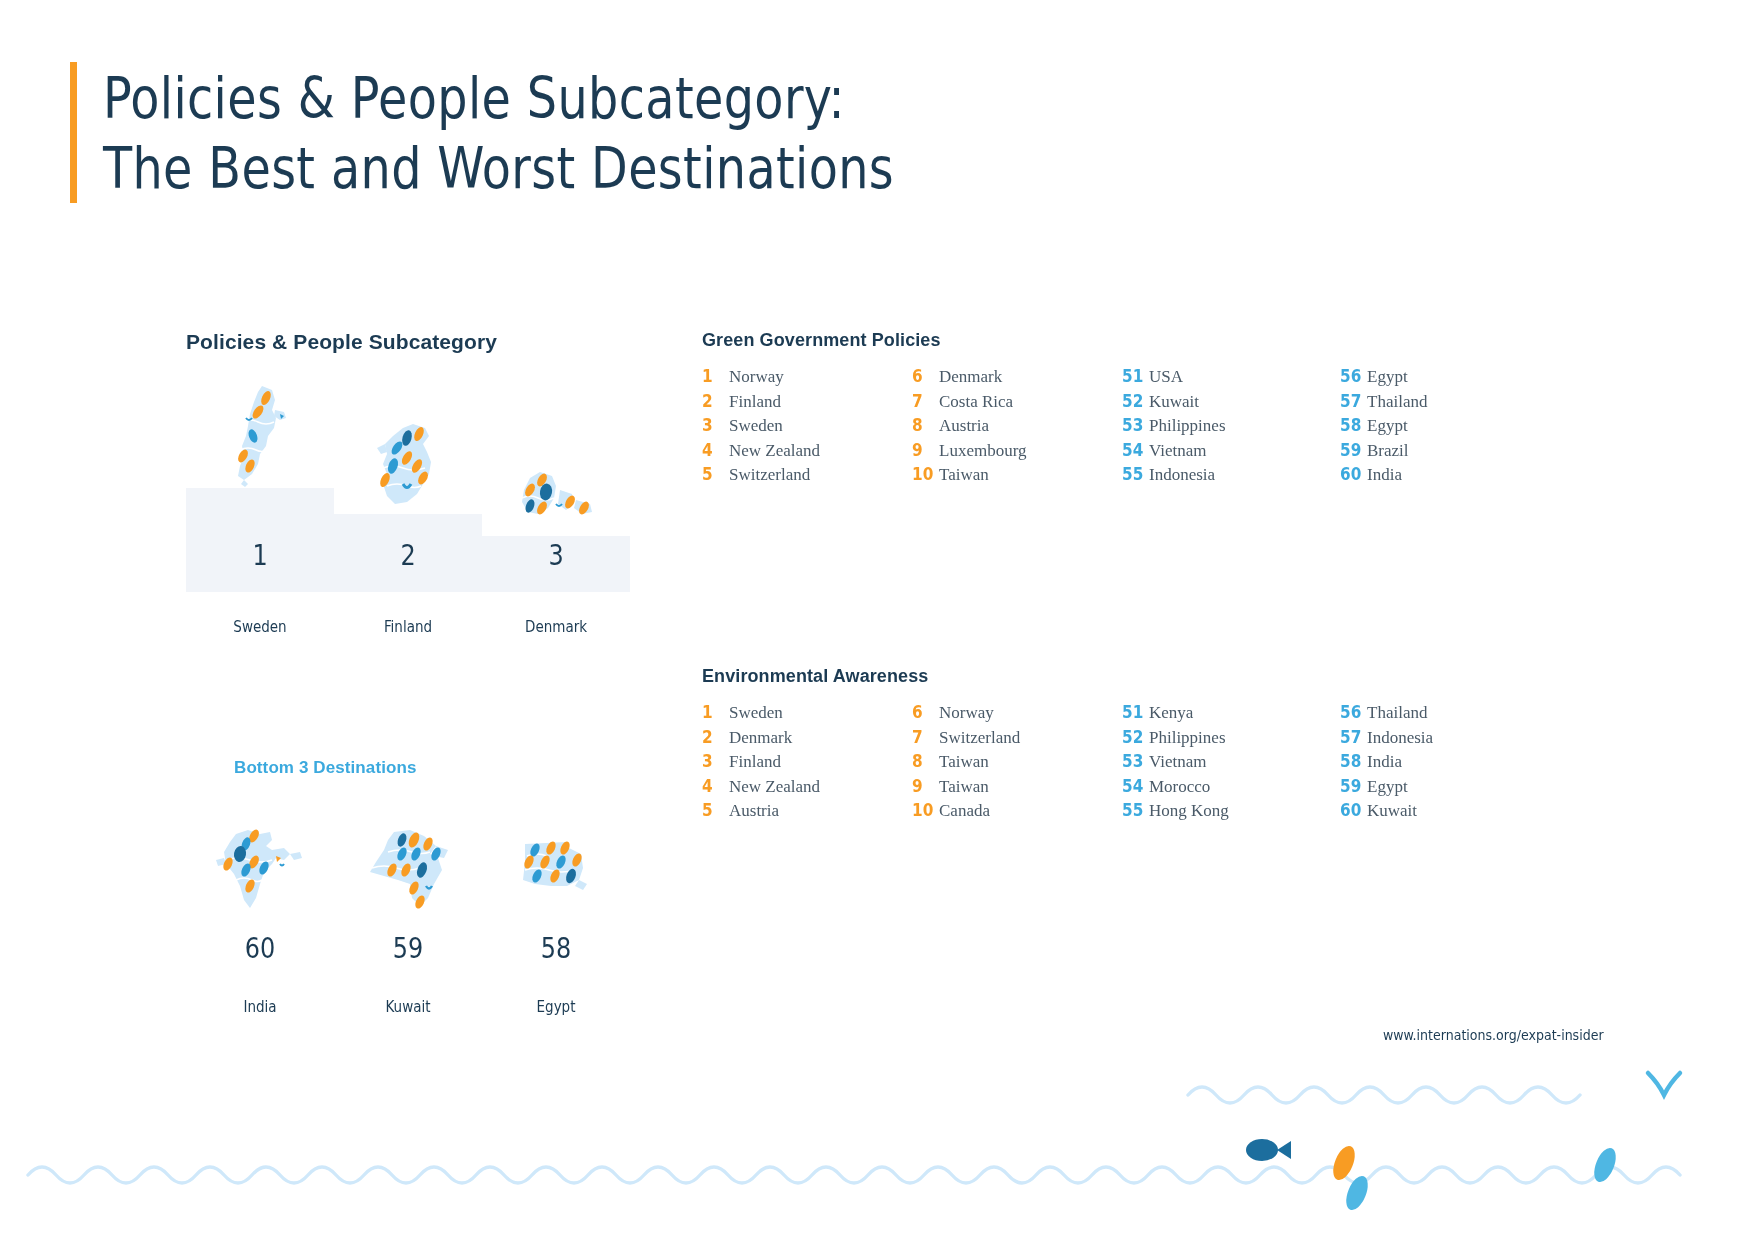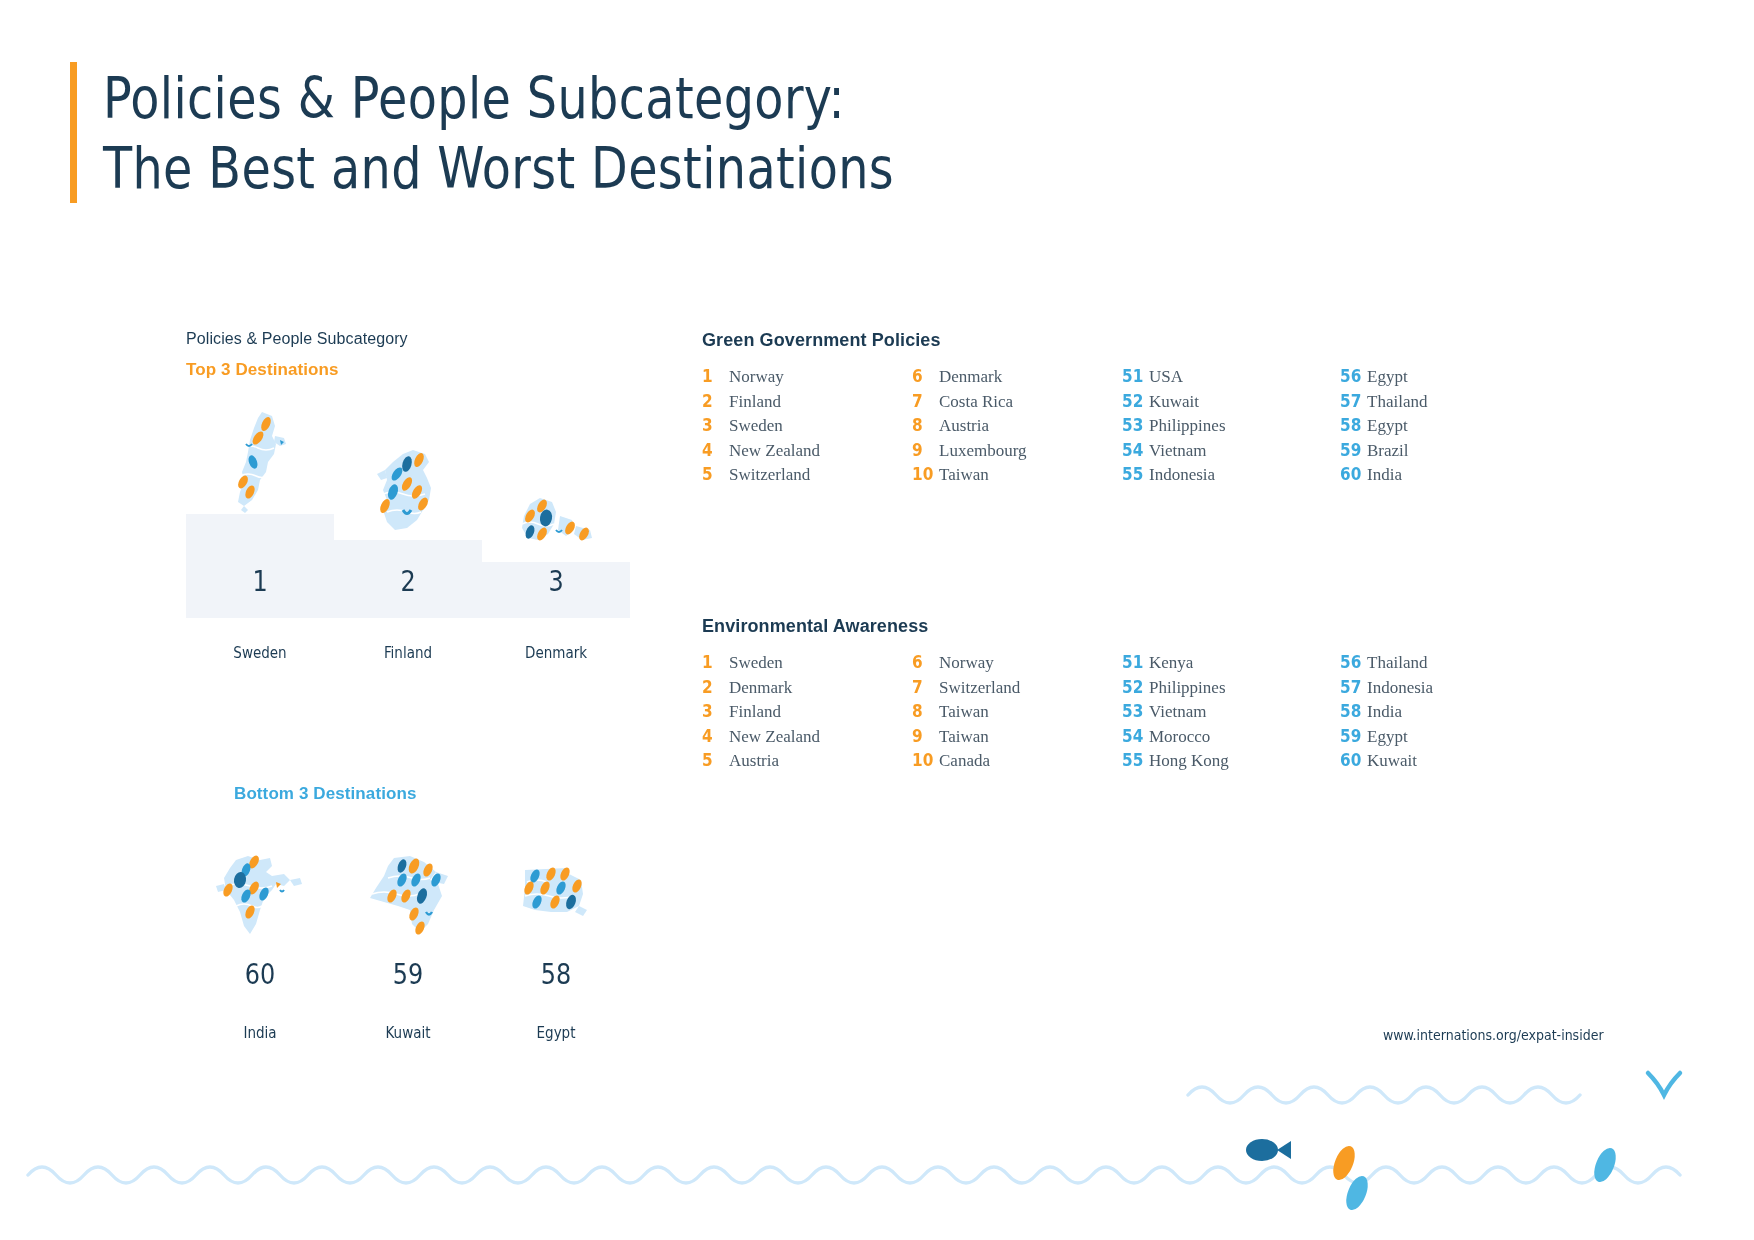--- a/index.html
+++ b/index.html
@@ -48,22 +48,22 @@
     letter-spacing: 0.4px;
     white-space: nowrap;
     transform: scaleX(0.93);
     transform-origin: left center;
   }
 
   
   .left-panel { position: absolute; left: 186px; top: 330px; width: 470px; }
 
   .panel-heading {
-    font-size: 16px;
-    font-weight: normal;
+    font-size: 21px;
+    font-weight: bold;
     color: #1C3B53;
     letter-spacing: 0.1px;
     margin-bottom: 12px;
   }
   .sub-heading-top {
     font-size: 17px;
     font-weight: bold;
     color: #F89C23;
     letter-spacing: 0.1px;
   }
@@ -170,21 +170,21 @@
     font-weight: 300;
     color: #1C3B53;
   }
   .bottom-label.c1 { left: 0px; }
   .bottom-label.c2 { left: 148px; }
   .bottom-label.c3 { left: 296px; }
 
   
   .rank-section { position: absolute; }
   .rank-section.green { left: 702px; top: 330px; }
-  .rank-section.enviro { left: 702px; top: 616px; }
+  .rank-section.enviro { left: 702px; top: 666px; }
 
   .rank-title {
     font-size: 18px;
     font-weight: bold;
     color: #1C3B53;
     letter-spacing: 0.1px;
     margin-bottom: 15px;
   }
 
   .rank-columns { display: flex; }
@@ -233,21 +233,20 @@
     <div class="title-rule"></div>
     <div class="title-lines">
       <div class="title-line">Policies &amp; People Subcategory:</div>
       <div class="title-line">The Best and Worst Destinations</div>
     </div>
   </div>
 
   <div class="left-panel">
 
     <div class="panel-heading">Policies &amp; People Subcategory</div>
-    <div class="sub-heading-top">Top 3 Destinations</div>
 
     <div class="podium-wrap">
 
       <div class="podium-map m1">
         <svg width="64" height="104" viewBox="0 0 64 104">
           <path d="M34 2 L44 6 L47 16 L44 26 L48 34 L46 44 L40 52 L38 62 L32 70 L30 80 L24 90 L16 96 L10 92 L12 82 L16 72 L14 62 L18 52 L20 42 L22 30 L26 18 L30 8 Z" fill="#CFE8FA"></path>
           <path d="M47 26 L56 28 L58 34 L52 36 L46 32 Z" fill="#CFE8FA"></path>
           <path d="M16 96 L20 100 L17 103 L13 100 Z" fill="#CFE8FA"></path>
           <path d="M14 38 Q22 34 30 38 Q38 42 46 38" stroke="#FFFFFF" stroke-width="1.6" fill="none"></path>
           <path d="M12 66 Q20 62 28 66 Q34 69 40 66" stroke="#FFFFFF" stroke-width="1.6" fill="none"></path>

